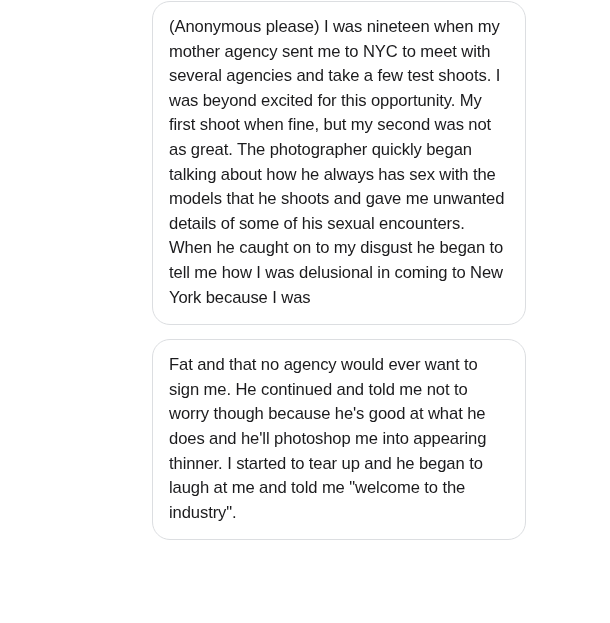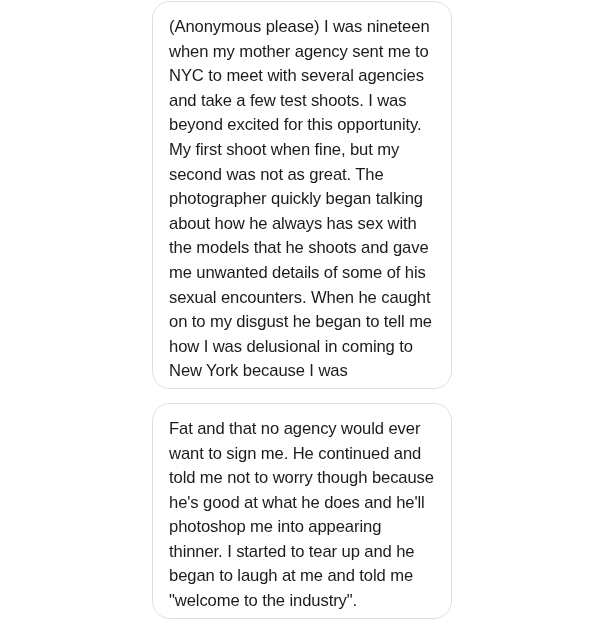--- a/index.html
+++ b/index.html
@@ -23,22 +23,22 @@
     align-items: flex-start;
     gap: 14px;
     background: #ffffff;
     overflow: hidden;
   }
   .message-bubble {
     box-sizing: border-box;
     background: #ffffff;
     border: 1px solid #dcdee1;
     border-radius: 18px;
-    padding: 13px 16px 4px 16px;
-    width: 300px;
+    padding: 13px 16px 14px 16px;
+    width: 374px;
     color: #1b1b1d;
     font-size: 16.6px;
     line-height: 24.6px;
     letter-spacing: -0.1px;
     word-wrap: break-word;
     white-space: pre-wrap;
   }
   .message-bubble.first {
     margin-top: 1px;
   }

